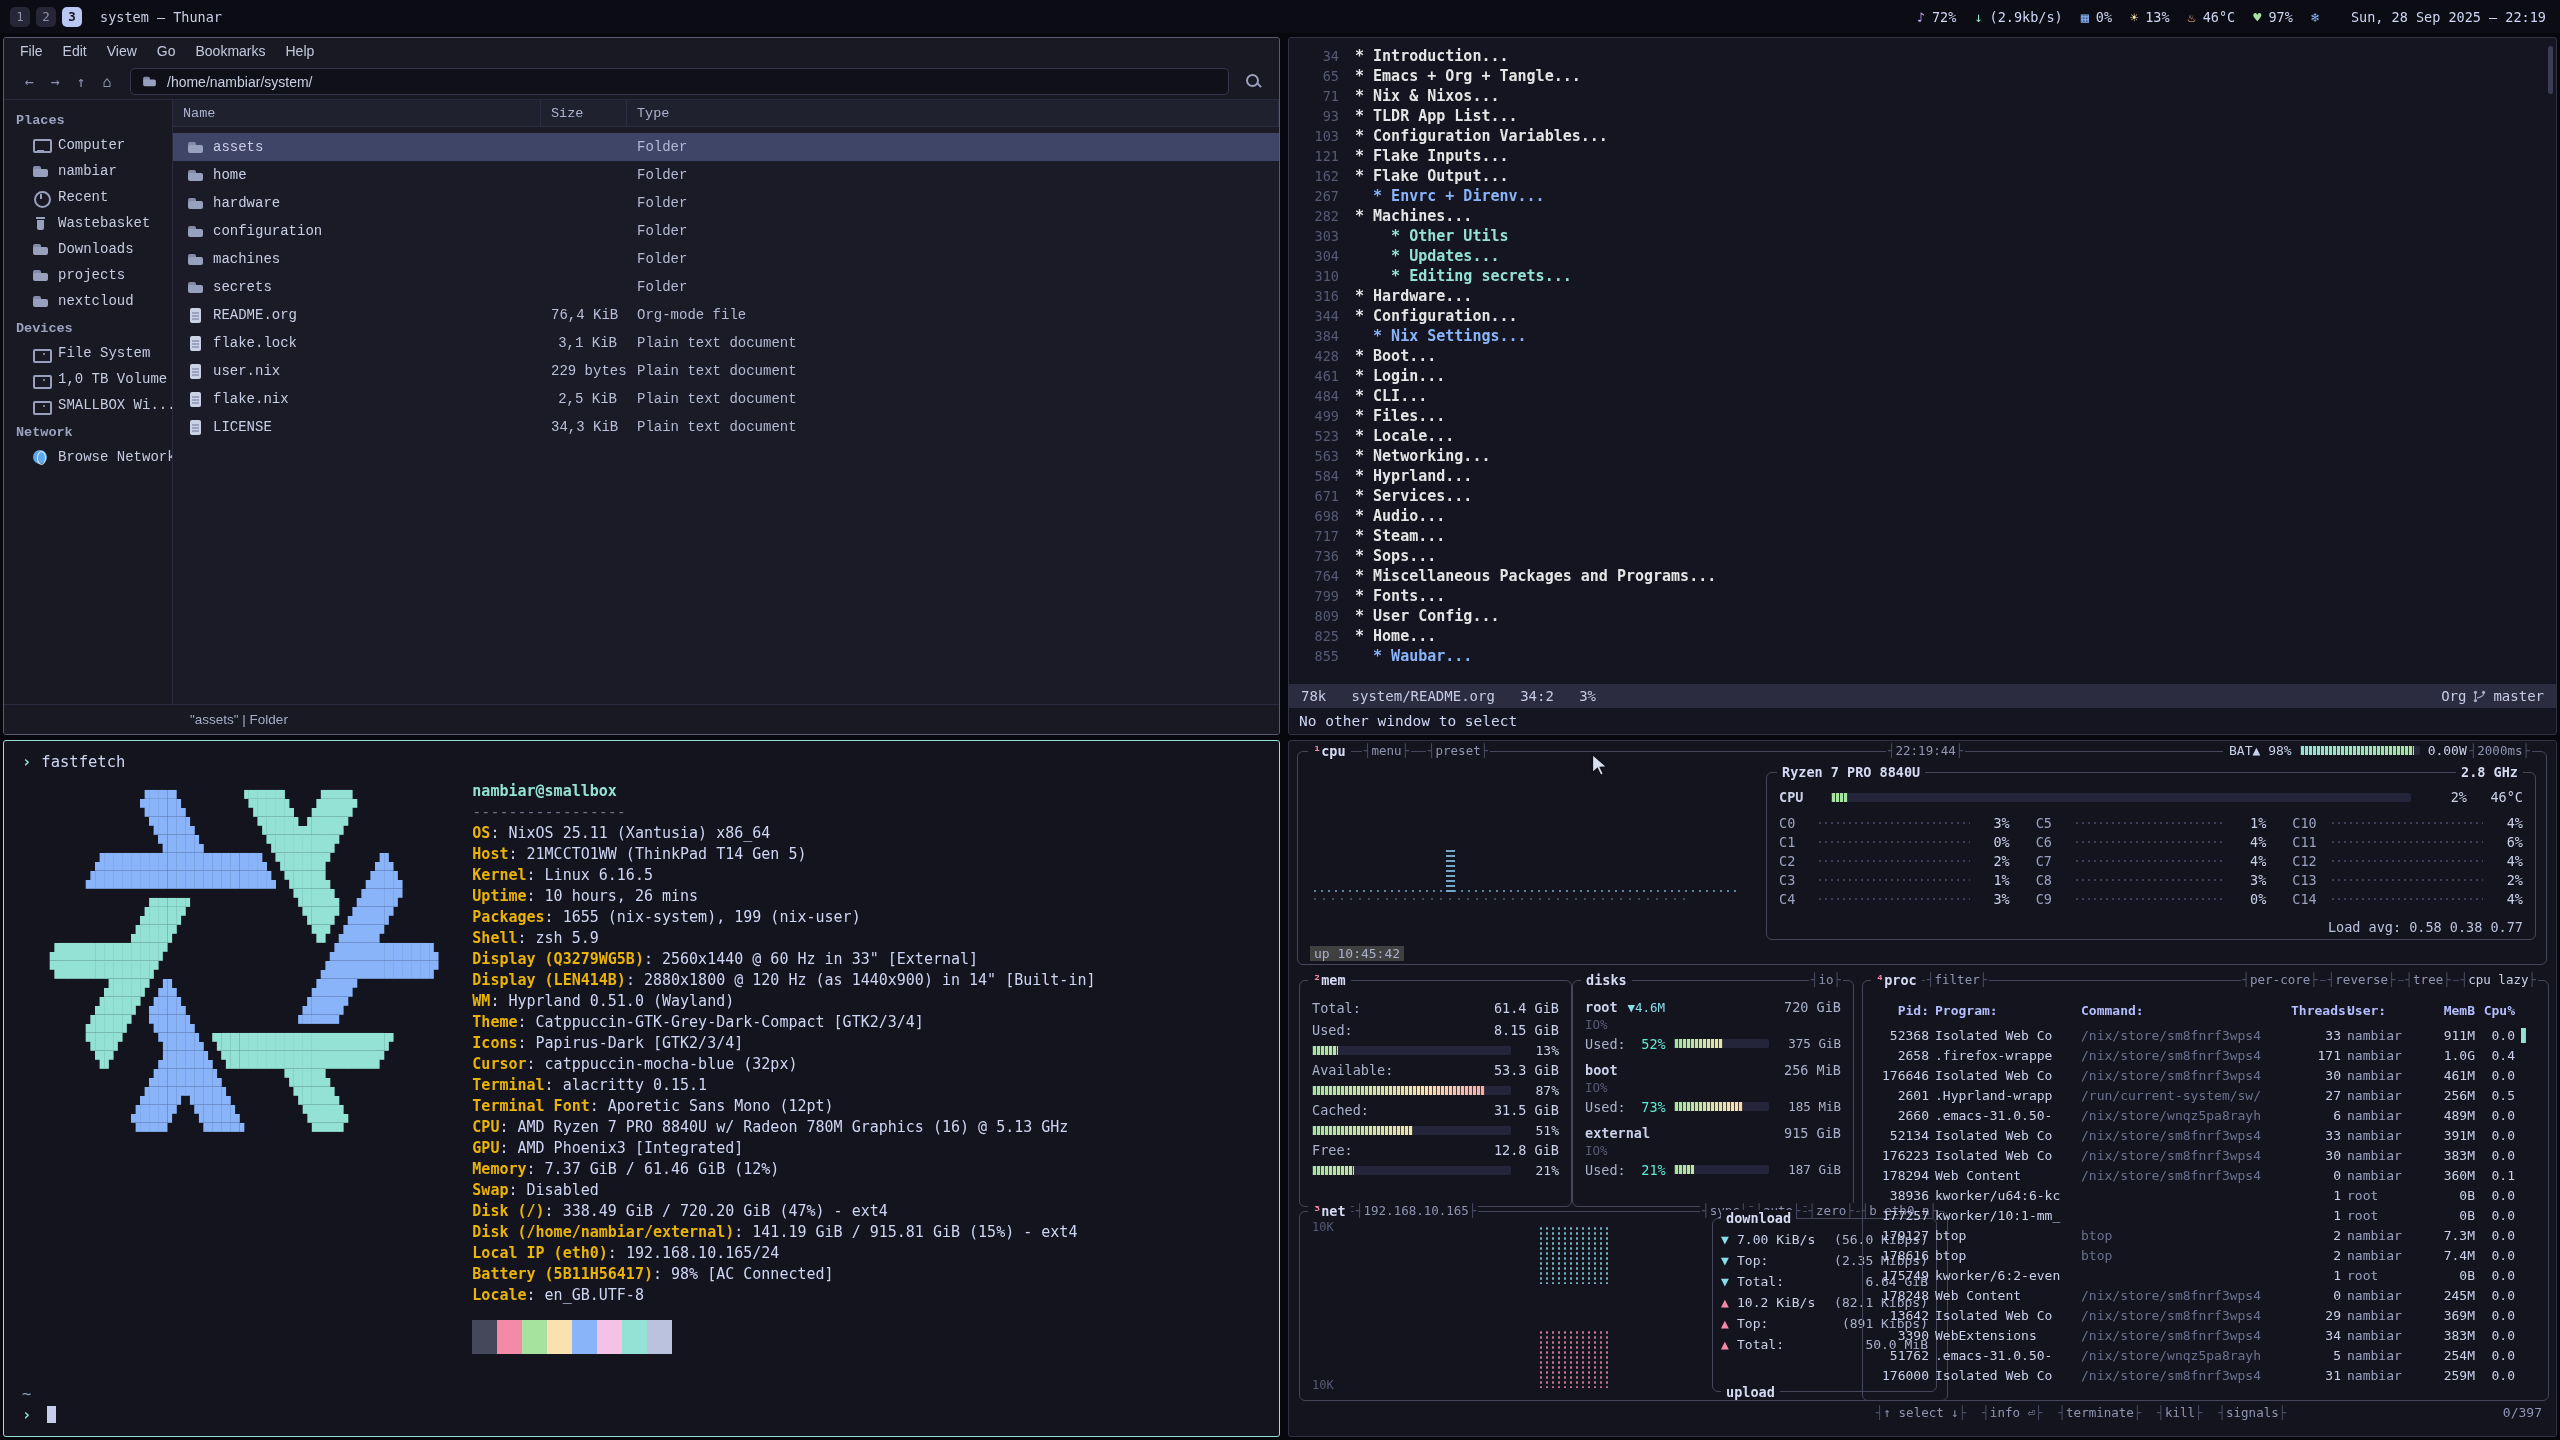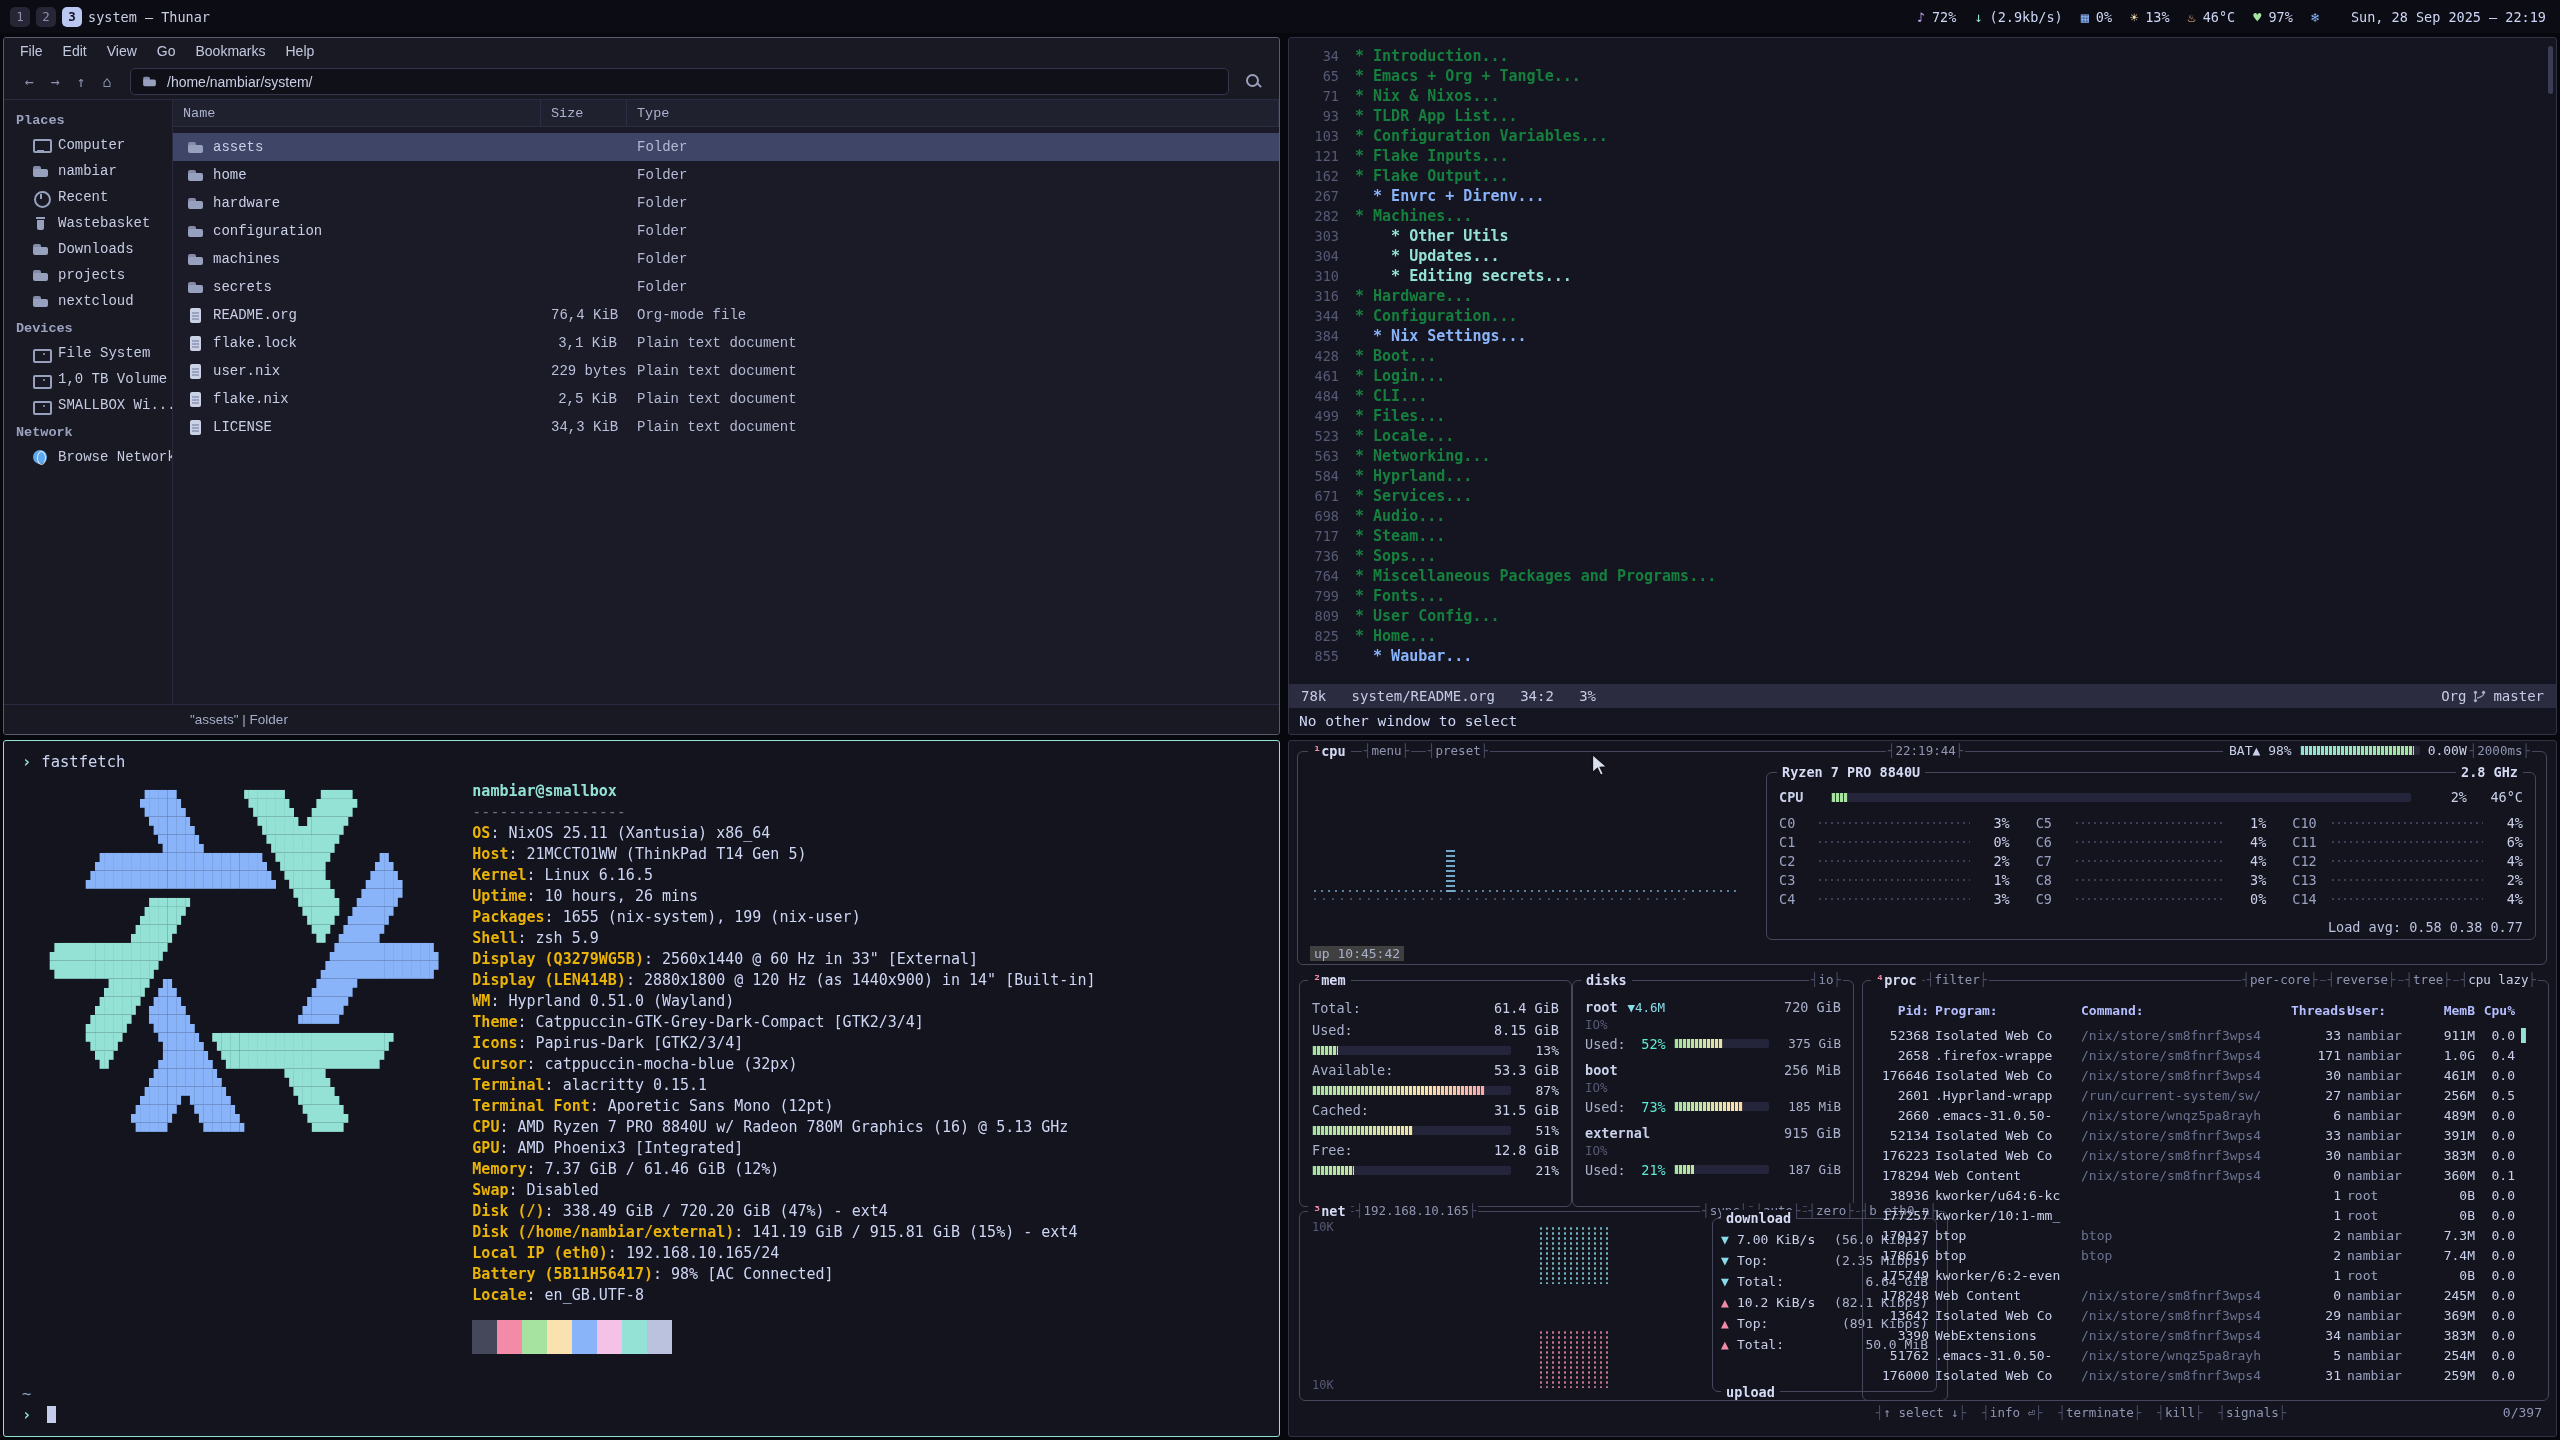--- a/index.html
+++ b/index.html
@@ -7,21 +7,21 @@
     font-family:"DejaVu Sans Mono",monospace;color:#cdd6f4}
   .win{position:absolute;border-radius:3px;overflow:hidden}
 
   
   #bar{position:absolute;left:0;top:0;width:2560px;height:33px;background:#0c0c14;
     display:flex;align-items:center;padding-left:10px;font-size:13.5px}
   .bar-left{display:flex;align-items:center}
   .ws{width:20px;height:20px;border-radius:5px;display:flex;align-items:center;justify-content:center;font-size:12.5px;margin-right:6px}
   .ws-i{background:#262637;color:#8a90ab}
   .ws-a{background:#b9c7f2;color:#14141e;font-weight:bold}
-  .bar-title{color:#c9cfe4;font-size:13.5px}
+  .bar-title{margin-left:12px;color:#c9cfe4;font-size:13.5px}
   .bar-right{margin-left:auto;display:flex;align-items:center;gap:18px;padding-right:14px}
   .tray-item{display:flex;gap:7px;align-items:center;color:#cdd6f4}
   .c-mauve{color:#cba6f7}.c-teal{color:#94e2d5}.c-blue{color:#89b4fa}.c-yellow{color:#f9e2af}
   .c-peach{color:#fab387}.c-green{color:#a6e3a1}.c-text{color:#cdd6f4}
 
   
   #thunar{left:3px;top:37px;width:1277px;height:698px;background:#1b1b28;border:1px solid #585b70}
   .t-menubar{height:26px;display:flex;align-items:center;background:#191924;font-family:"Liberation Sans",sans-serif;font-size:14px;color:#c3c9df;padding-left:6px}
   .t-menu{padding:0 10px;height:100%;display:flex;align-items:center}
   .t-toolbar{height:36px;display:flex;align-items:center;background:#191924;border-bottom:1px solid #2b2b40;padding:0 12px}
@@ -66,21 +66,21 @@
   .search-glyph::before{content:"";position:absolute;left:1px;top:1px;width:9px;height:9px;border:2px solid #9aa0bd;border-radius:50%}
   .search-glyph::after{content:"";position:absolute;left:11px;top:11px;width:6px;height:2px;background:#9aa0bd;transform:rotate(45deg)}
   .mini{transform:scale(.85)}
 
   
   #emacs{left:1288px;top:37px;width:1269px;height:698px;background:#151521;border:1px solid #313244}
   .e-buf{padding:8px 10px 0 6px}
   .eline{display:flex;height:20px;line-height:20px}
   .lnum{width:44px;text-align:right;color:#565a75;margin-right:16px;flex:none;font-size:13.5px}
   .etext{white-space:pre;font-size:15px;font-weight:bold}
-  .l1{color:#15803d}.l2{color:#89b4fa}.l3{color:#94e2d5}
+  .l1{color:#e5e5e5}.l2{color:#89b4fa}.l3{color:#94e2d5}
   .e-scroll{position:absolute;right:3px;top:8px;width:5px;height:48px;background:#3b3d55;border-radius:3px}
   .e-mode{position:absolute;left:0;right:0;bottom:26px;height:24px;background:#2b2c40;display:flex;align-items:center;padding:0 12px;font-size:14px;color:#c6cce6;justify-content:space-between}
   .e-ml{white-space:pre}
   .e-mr{display:flex;gap:7px;align-items:center}
   .e-echo{position:absolute;left:0;right:0;bottom:0;height:26px;display:flex;align-items:center;padding:0 10px;font-size:14.5px;color:#cdd6f4}
 
   
   #term{left:3px;top:740px;width:1277px;height:697px;background:#14141e;border:1px solid #94e2d5}
   #term .inner{padding:12px 18px;position:relative;height:100%}
   .prompt{color:#94e2d5;font-weight:bold;margin-right:10px}

